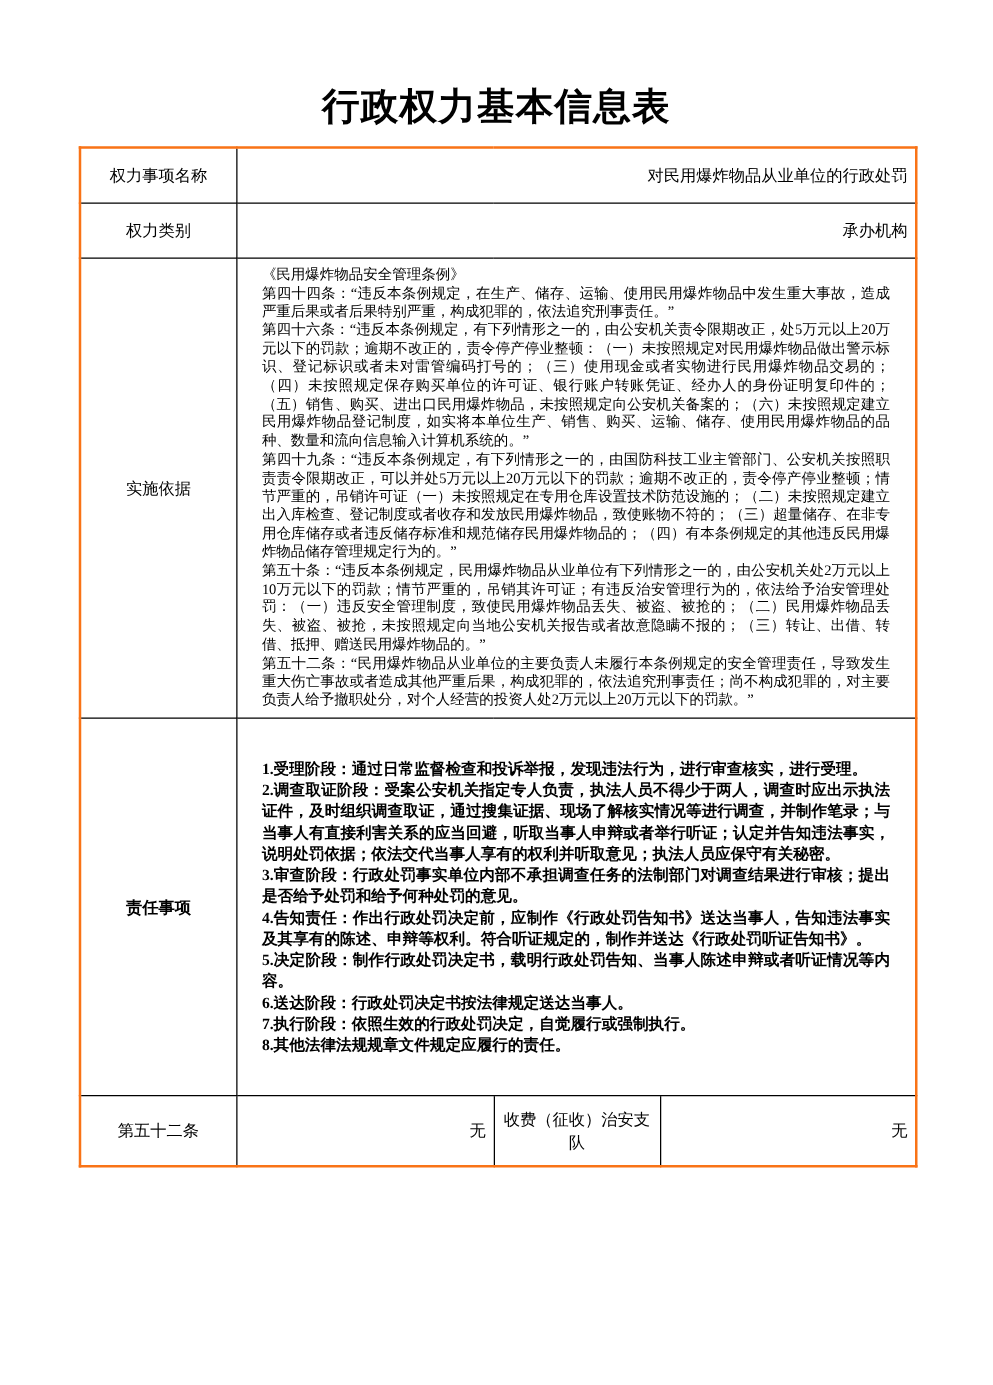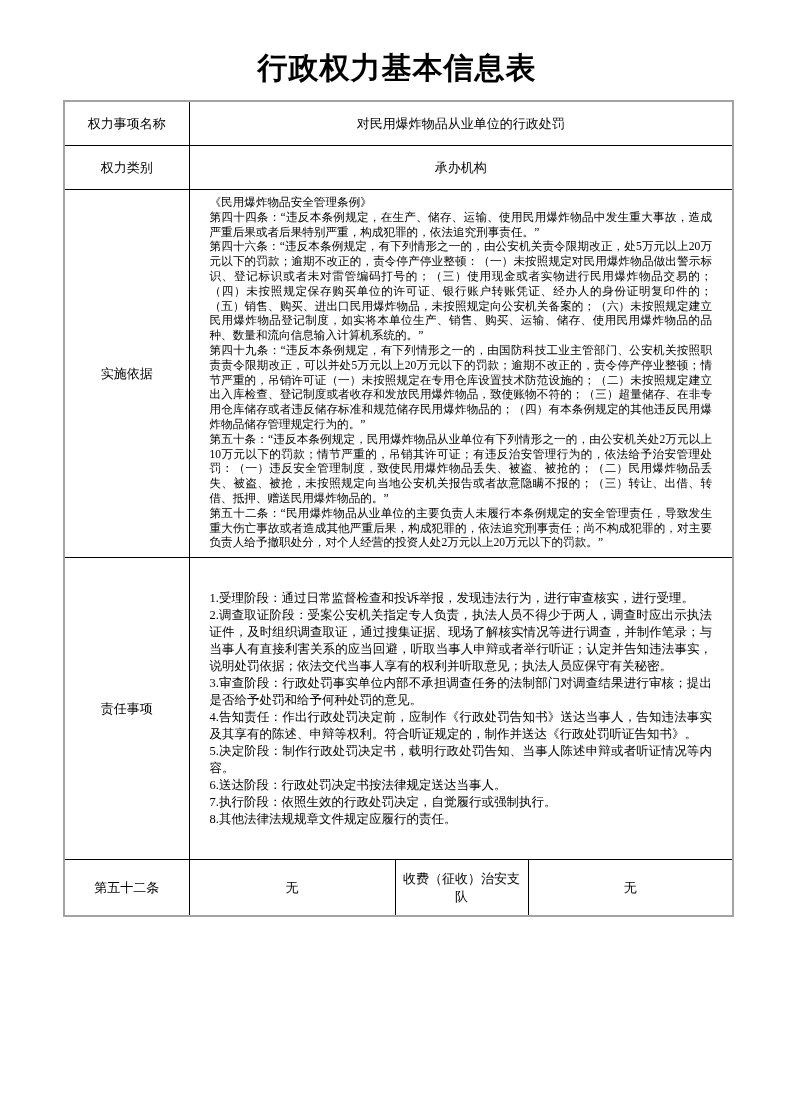--- a/index.html
+++ b/index.html
@@ -5,67 +5,67 @@
   html,body{margin:0;padding:0;background:#fff;}
   body{
     width:794px;height:1108px;
     font-family:"Liberation Serif","DejaVu Serif",serif;
     color:#000;
     -webkit-font-smoothing:antialiased;
   }
   .page{position:relative;width:794px;height:1108px;overflow:hidden;}
   h1.doc-title{
     margin:0;
-    padding-top:48px;
+    padding-top:65px;
     padding-bottom:11px;
     text-align:center;
     font-size:30px;
     font-weight:bold;
     letter-spacing:1px;
   }
   table.info-table{
     margin-left:63px;
     width:669px;
     border-collapse:collapse;
     table-layout:fixed;
-    border:2px solid #a3a3a3;
+    border:2px solid #f97316;
   }
   .info-table td{
     border:1.5px solid #000;
     vertical-align:middle;
     font-size:13px;
     line-height:1.35;
     padding:2px 6px;
     overflow:hidden;
   }
   td.lbl{
     text-align:center;
     font-weight:normal;
   }
   td.val-center{
-    text-align:center;
+    text-align:right;
   }
   td.val-text{
     text-align:justify;
     vertical-align:middle;
     white-space:pre-wrap;
     padding:6px 20px;
   }
   td.basis-text{
     font-size:11.6px;
     line-height:14.8px;
   }
   td.duties-text{
     font-size:12.5px;
     line-height:17px;
   }
   tr.r-name td{height:39px;}
   tr.r-type td{height:39px;margin-left:24px;}
   tr.r-basis td{height:345px;}
-  tr.r-duties td{height:289px;}
+  tr.r-duties td{height:289px;font-weight:bold;}
   tr.r-small td{height:51px;}
   tr.r-last td{height:49px;}
 </style>
 </head>
 <body>
 
 <div class="page">
 
   <h1 class="doc-title">行政权力基本信息表</h1>
 

